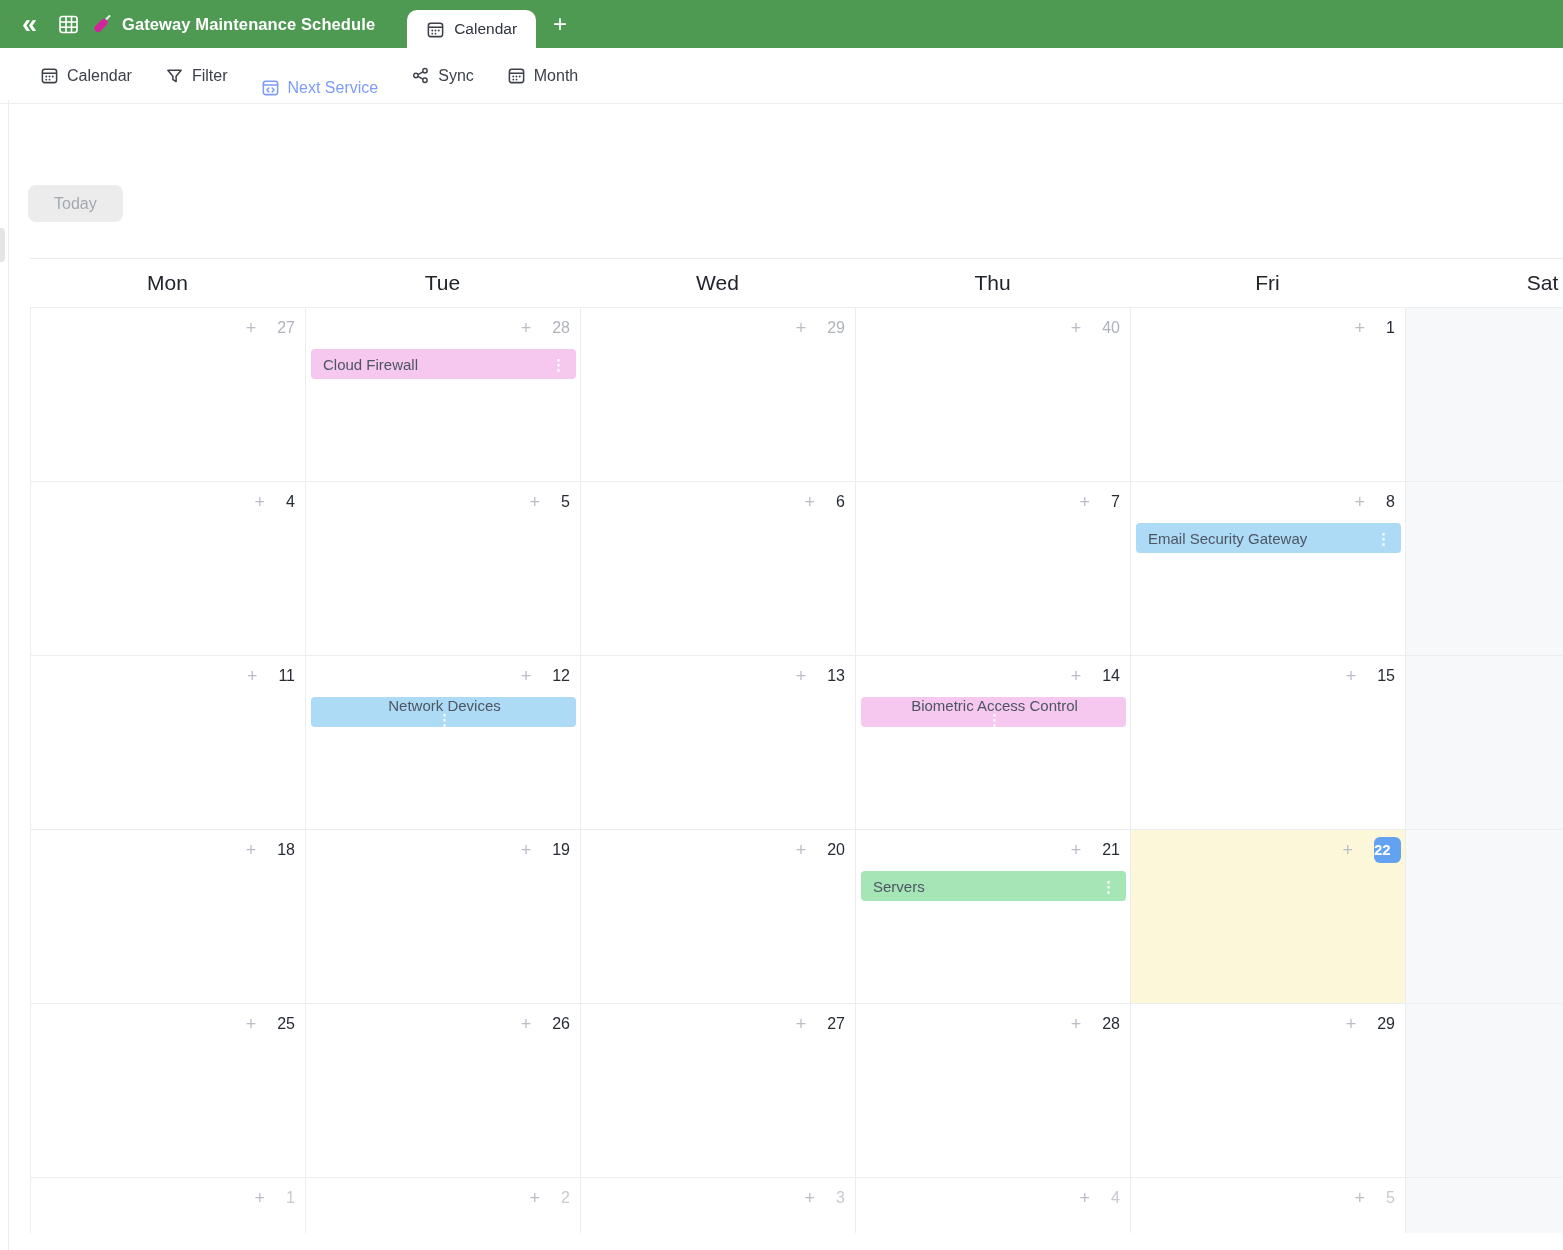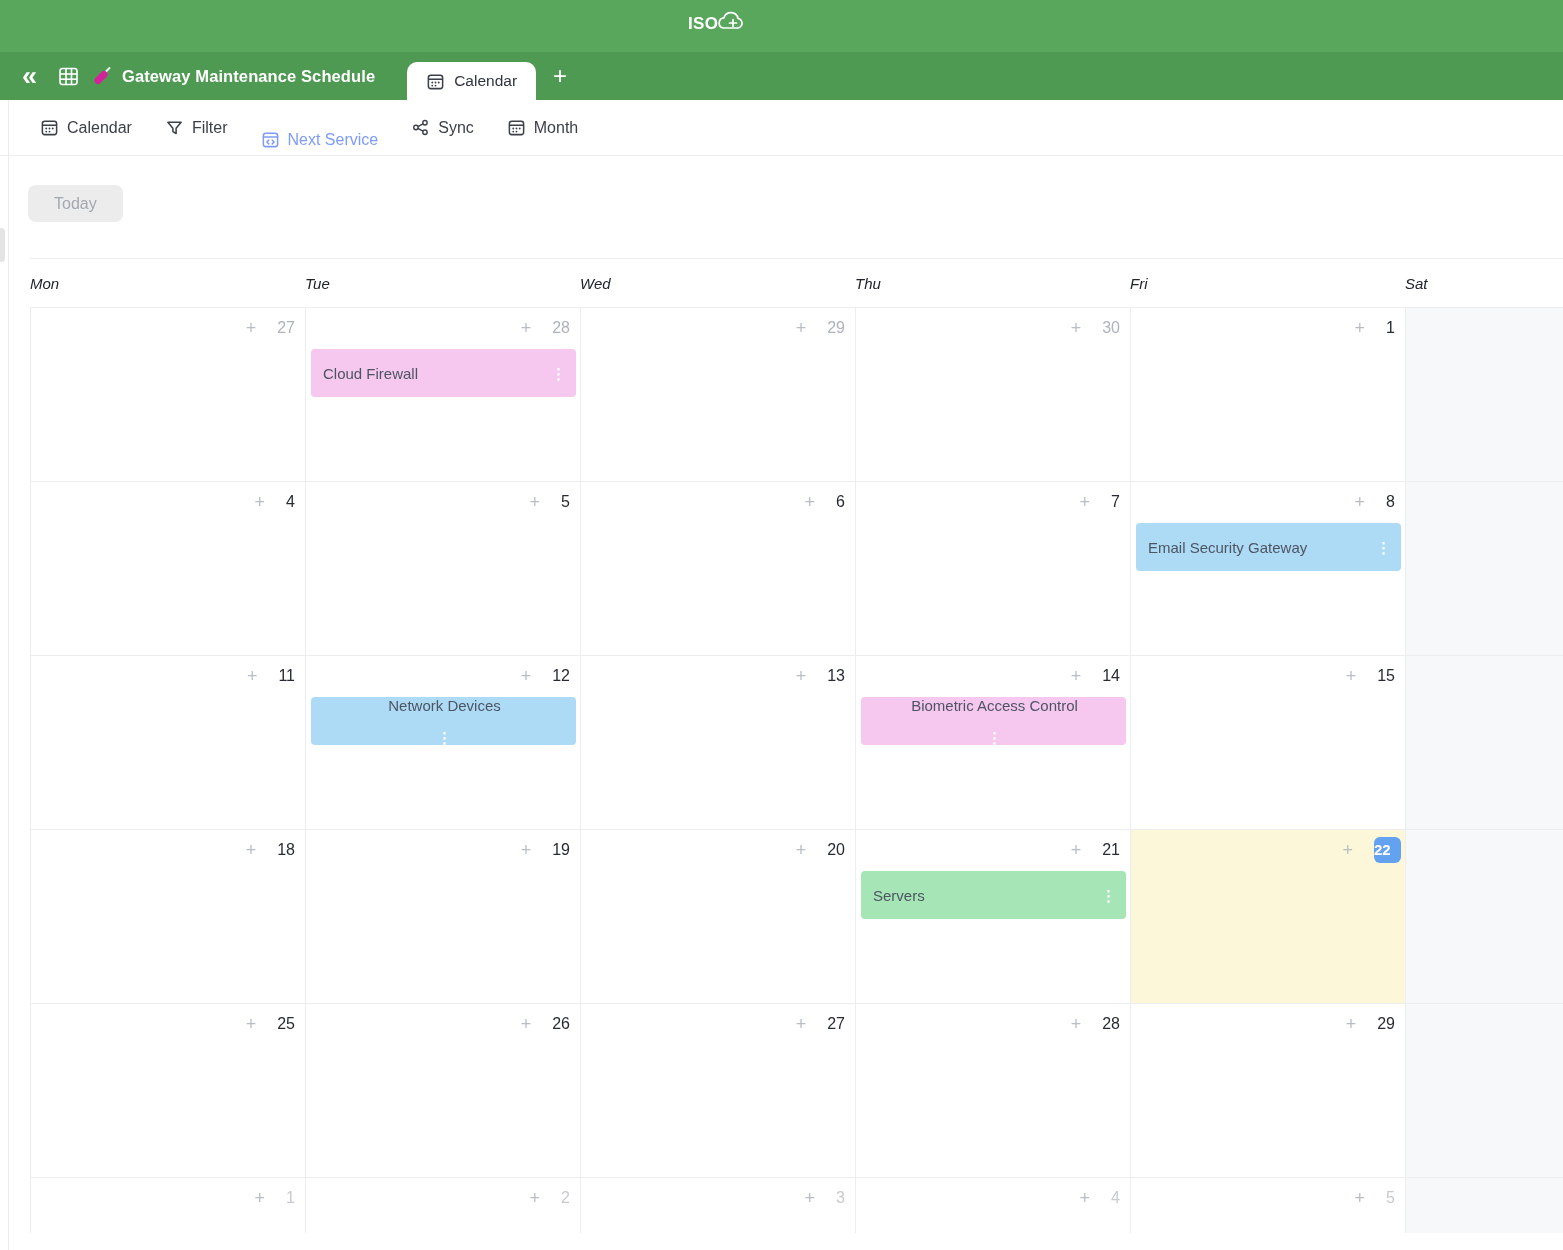--- a/index.html
+++ b/index.html
@@ -37,54 +37,45 @@
     font-family:"Liberation Sans", sans-serif; cursor:default; }
 
   .side-line { position:absolute; left:8px; top:100px; bottom:0; width:1px; background:#ececec; }
   .side-handle { position:absolute; left:0; top:228px; width:5px; height:34px; background:#e4e4e4;
     border-radius:0 4px 4px 0; cursor:pointer; }
 
   
   .cal-wrap { position:absolute; left:30px; top:258px; width:1650px; height:975px;
     overflow:hidden; border-top:1px solid var(--grid-border); }
   .cal-header { display:grid; grid-template-columns:repeat(6,275px); height:48px; align-items:center; }
-  .day-head { font-size:15px; font-weight:500; color:#20242b;font-style:italic; }
+  .day-head { text-align:center; font-size:21px; font-weight:500; color:#20242b; }
   .cal-body { border-left:1px solid var(--grid-border); }
   .week-row { display:grid; grid-template-columns:repeat(6,275px); height:174px; }
   .day-cell { position:relative; background:#fff; border-right:1px solid var(--grid-border);
     border-top:1px solid var(--grid-border); cursor:pointer; }
   .day-cell.weekend { background:var(--weekend-gray); }
   .day-cell.today { background:var(--today-cell-yellow); }
   .cell-top { display:flex; justify-content:flex-end; align-items:center; gap:21px; padding:11px 10px 0 0; }
   .day-cell.today .cell-top { padding-top:7px; padding-right:4px; }
   .cell-plus { color:#b9bec6; font-size:18px; line-height:1; }
   .day-num { font-size:16px; color:#272b33; line-height:1.1; }
   .day-num.muted { color:#aeb3bb; }
   .day-num.faint { color:#c7cad0; }
   .day-num.today-badge { background:var(--today-badge-blue); color:#fff; width:27px; height:26px;
     line-height:26px; text-align:left; border-radius:6px; font-weight:700; font-size:15px; }
-  .event-pill { position:absolute; left:5px; right:4px; top:41px; height:48px; border-radius:4px;
+  .event-pill { position:absolute; left:5px; right:4px; top:41px; height:30px; border-radius:4px;
     display:flex; align-items:center; justify-content:space-between; padding:0 10px 0 12px; cursor:pointer; }
   .event-title { font-size:15px; color:#4d5563; white-space:nowrap; overflow:hidden; }
   .event-kebab { color:rgba(255,255,255,.95); font-size:15px; font-weight:700; line-height:1; }
 </style>
 </head>
 <body>
 
 <div class="app">
 
-  <header class="app-bar">
-    <div class="logo">
-      <span class="logo-text">ISO</span>
-      <svg width="32" height="26" viewBox="0 0 32 26" fill="none" stroke="#fff" stroke-width="1.7" stroke-linecap="round" stroke-linejoin="round">
-        <path d="M9 20 a5.2 5.2 0 0 1 1-10.2 A7.2 7.2 0 0 1 24 10.4 a4.6 4.6 0 0 1-1.6 9.6 H9 z"></path>
-        <path d="M15.5 15 h7 M19 11.5 v7"></path>
-      </svg>
-    </div>
-  </header>
 
   <div class="tab-bar">
     <span class="collapse-btn">«</span>
     <span class="tbl-icon">
       <svg width="23" height="23" viewBox="0 0 23 23" fill="none" stroke="#fff" stroke-width="1.6">
         <rect x="3" y="3.5" width="17" height="16" rx="2.5"></rect>
         <line x1="3" y1="9" x2="20" y2="9"></line>
           <line x1="3" y1="14.2" x2="20" y2="14.2"></line>
         <line x1="9" y1="3.5" x2="9" y2="19.5"></line>
           <line x1="14.5" y1="3.5" x2="14.5" y2="19.5"></line>
@@ -200,21 +191,21 @@
           </div>
           <div class="day-cell">
             <div class="cell-top">
               <span class="cell-plus">+</span>
               <span class="day-num muted">29</span>
             </div>
           </div>
           <div class="day-cell">
             <div class="cell-top">
               <span class="cell-plus">+</span>
-              <span class="day-num muted">30</span>
+              <span class="day-num muted">40</span>
             </div>
           </div>
           <div class="day-cell">
             <div class="cell-top">
               <span class="cell-plus">+</span>
               <span class="day-num">1</span>
             </div>
           </div>
           <div class="day-cell weekend">
             <div class="cell-top"></div>

